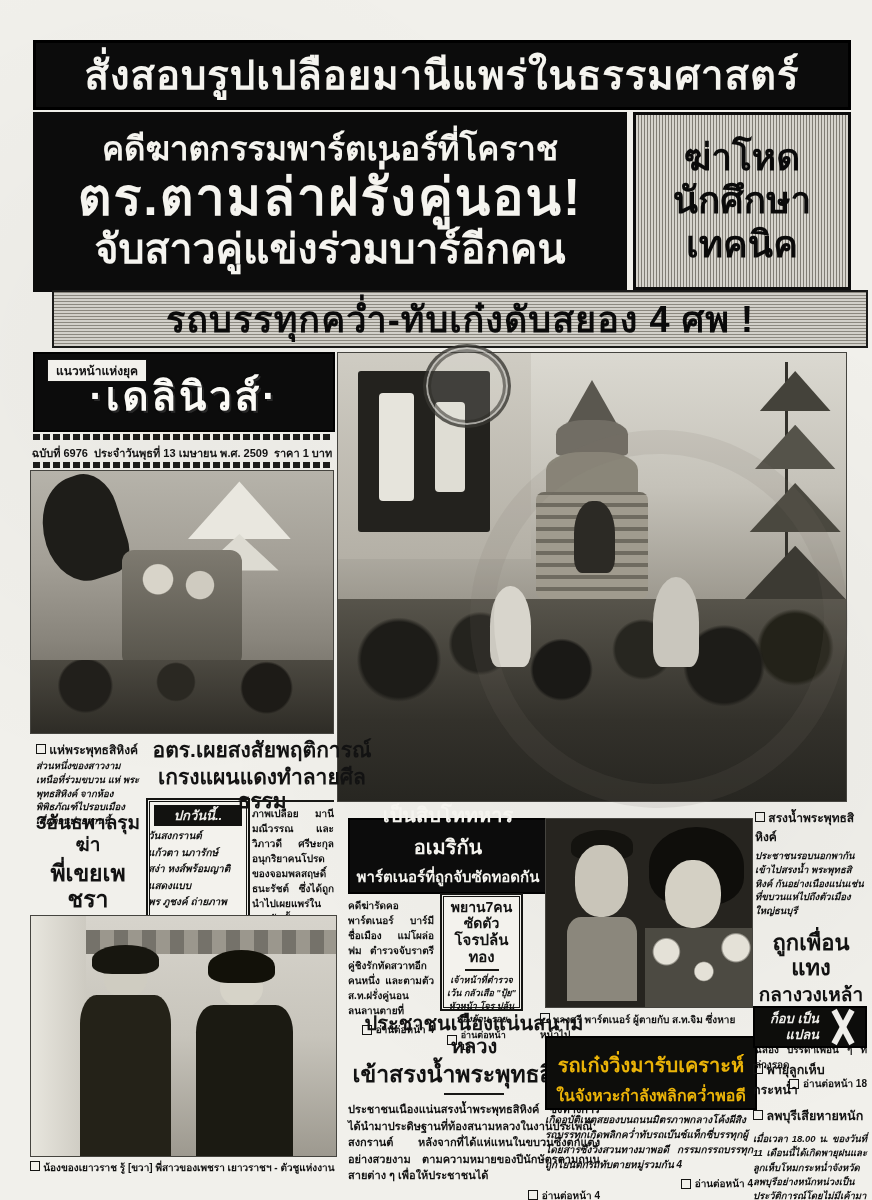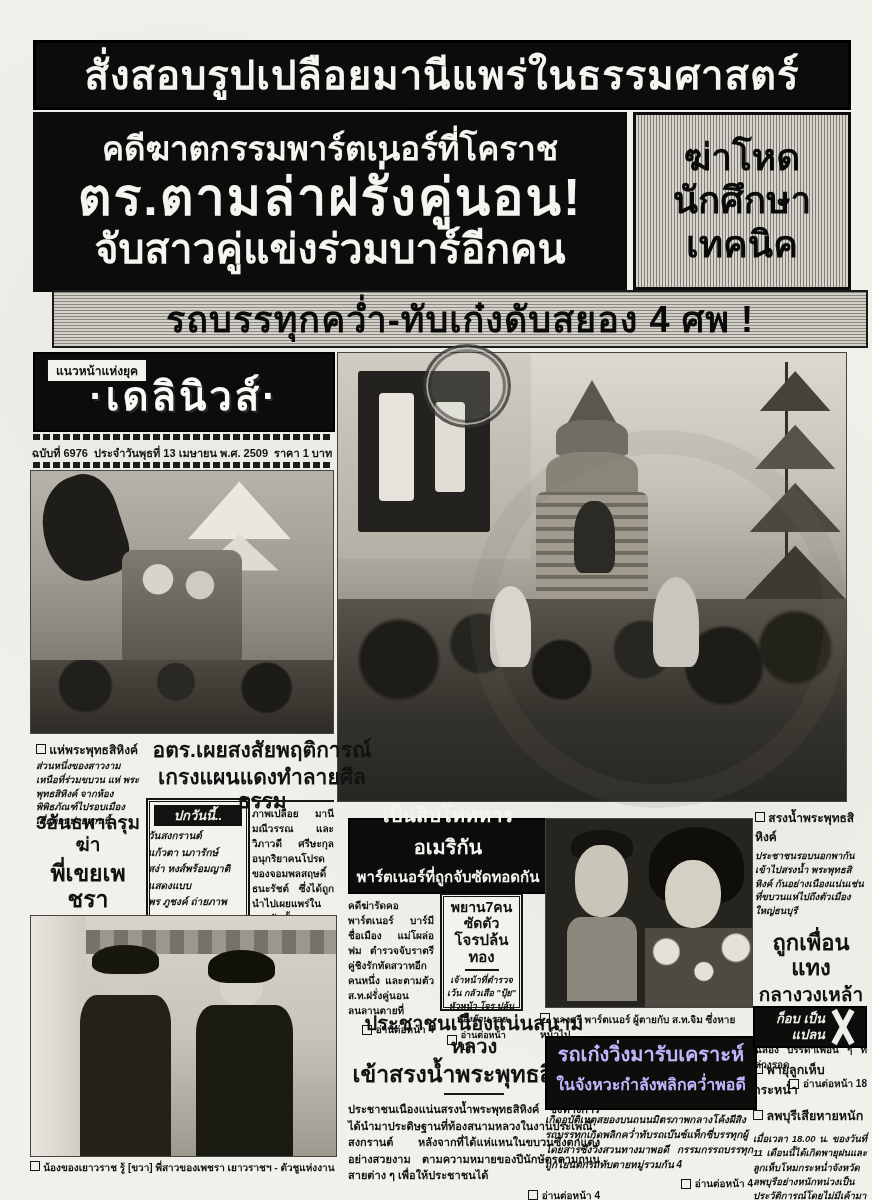--- a/index.html
+++ b/index.html
@@ -71,24 +71,24 @@
   .thin-rule{background:#181816;}
   .boxed{border:2px solid #141412;box-shadow:inset 0 0 0 1px #f1f0eb, inset 0 0 0 2px #141412;background:#f3f2ed;}
   .boxtitle{background:#121210;color:#efeeea;font-weight:800;font-style:italic;text-align:center;}
   .body-txt{font-size:11px;line-height:1.5;font-weight:600;text-align:justify;}
   .body-sm{font-size:10px;line-height:1.5;font-weight:600;text-align:justify;}
   .stamp{
     border:3px solid rgba(45,44,40,0.75);border-radius:50%;
     box-shadow:inset 0 0 0 2px rgba(241,240,235,.6), inset 0 0 0 5px rgba(45,44,40,0.55);
     background:rgba(241,240,235,0.15);
   }
-  .crash-box{background:#0d0d0b;color:#c4b5fd;display:flex;flex-direction:column;align-items:center;justify-content:flex-start;font-weight:900;border:2px solid #000;}
+  .crash-box{background:#0d0d0b;color:#eab308;display:flex;flex-direction:column;align-items:center;justify-content:flex-end;font-weight:900;border:2px solid #000;}
   .logo-x{
     background:#0d0d0b;color:#efeeea;border:2px solid #000;display:flex;align-items:center;justify-content:flex-end;
-    font-weight:900;font-style:italic;font-size:13px;line-height:1.2;text-align:right;padding:4px 8px;gap:2px;
+    font-weight:900;font-style:italic;font-size:13px;line-height:1.2;text-align:right;padding:4px 8px;gap:8px;
   }
   .xmark{width:30px;height:34px;position:relative;flex:0 0 auto;}
   .xmark::before,.xmark::after{
     content:"";position:absolute;left:13px;top:-2px;width:6px;height:38px;background:#efeeea;
   }
   .xmark::before{transform:rotate(28deg);}
   .xmark::after{transform:rotate(-28deg);}
 </style>
 </head>
 <body>

